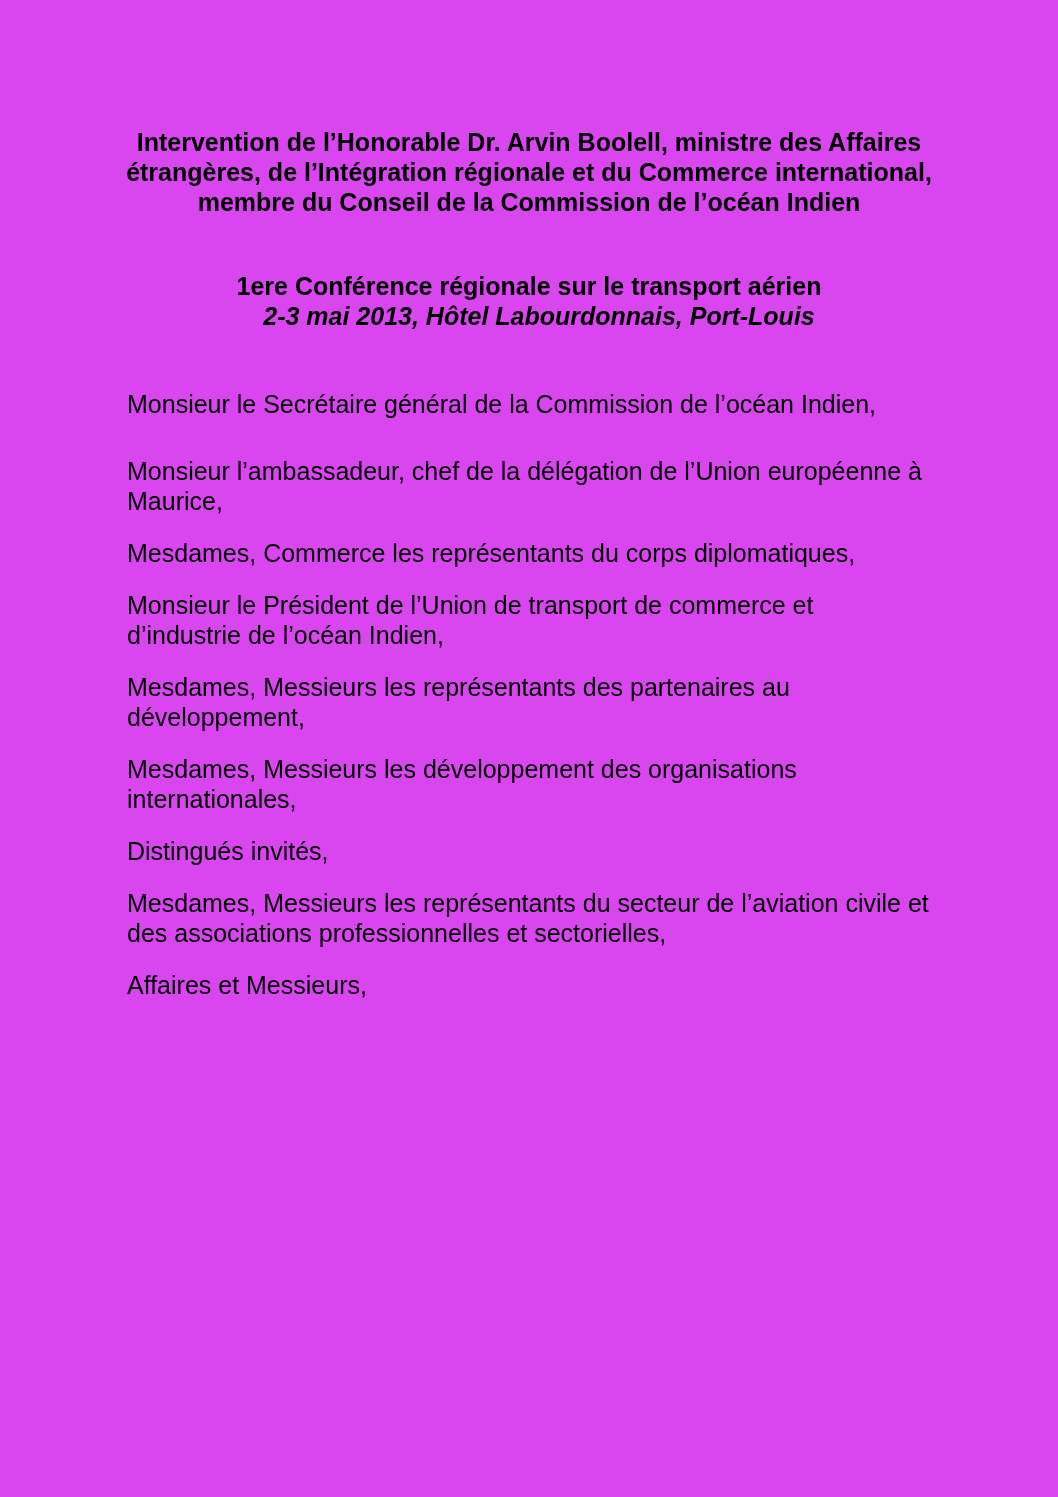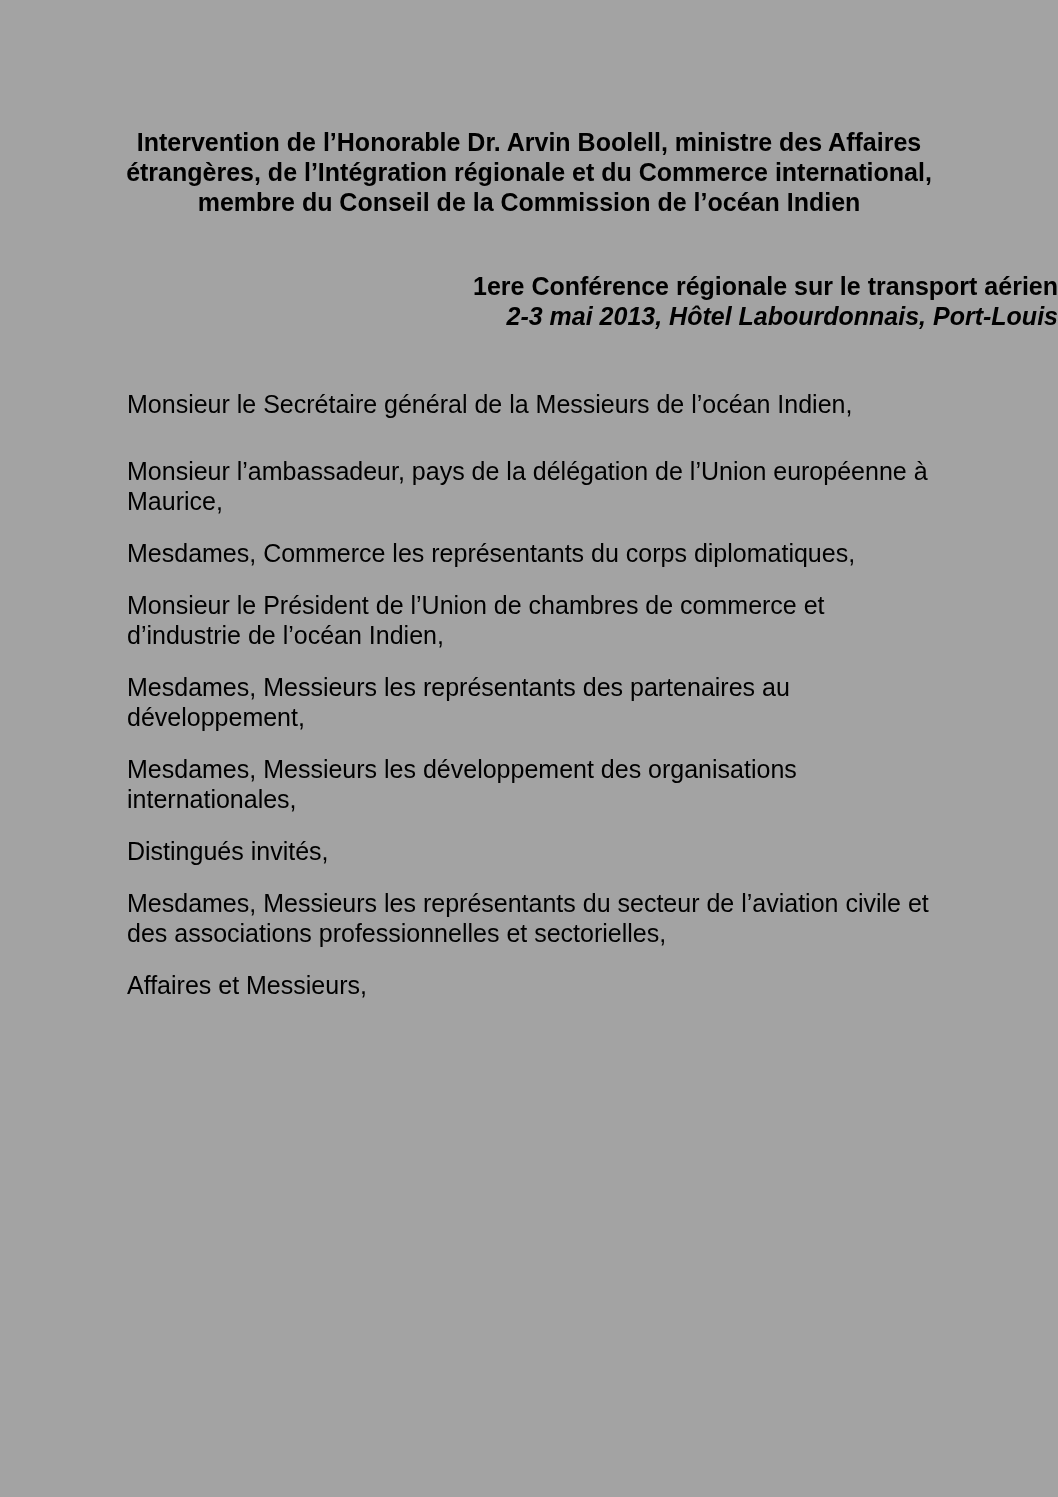--- a/index.html
+++ b/index.html
@@ -5,37 +5,37 @@
 <style>
   html, body {
     margin: 0;
     padding: 0;
     background: #ffffff;
   }
   .page {
     position: relative;
     width: 1058px;
     height: 1497px;
-    background: #a3a3a3;
+    background: #d946ef;
     color: #000000;
     font-family: "Liberation Sans", "DejaVu Sans", sans-serif;
     overflow: hidden;
     box-sizing: border-box;
   }
   .doc-title {
     margin: 127px 60px 0 60px;
     text-align: center;
     font-size: 25px;
     font-weight: bold;
     line-height: 30px;
     white-space: pre-line;
   }
   .conference {
     margin-top: 54px;
-    text-align: right;
+    text-align: center;
     font-size: 25px;
     font-weight: bold;
     line-height: 30px;
   }
   .conference .details {
     font-style: italic;
     margin-left: 20px;
   }
   .salutations {
     margin: 58px 90px 0 127px;
@@ -64,25 +64,25 @@
   <h1 class="doc-title">Intervention de l’Honorable Dr. Arvin Boolell, ministre des Affaires
 étrangères, de l’Intégration régionale et du Commerce international,
 membre du Conseil de la Commission de l’océan Indien</h1>
 
   <div class="conference">
     <div class="line">1ere Conférence régionale sur le transport aérien</div>
     <div class="details">2-3 mai 2013, Hôtel Labourdonnais, Port-Louis</div>
   </div>
 
   <div class="salutations">
-      <p>Monsieur le Secrétaire général de la Messieurs de l’océan Indien,</p>
-      <p>Monsieur l’ambassadeur, pays de la délégation de l’Union européenne à
+      <p>Monsieur le Secrétaire général de la Commission de l’océan Indien,</p>
+      <p>Monsieur l’ambassadeur, chef de la délégation de l’Union européenne à
 Maurice,</p>
       <p>Mesdames, Commerce les représentants du corps diplomatiques,</p>
-      <p>Monsieur le Président de l’Union de chambres de commerce et
+      <p>Monsieur le Président de l’Union de transport de commerce et
 d’industrie de l’océan Indien,</p>
       <p>Mesdames, Messieurs les représentants des partenaires au
 développement,</p>
       <p>Mesdames, Messieurs les développement des organisations
 internationales,</p>
       <p>Distingués invités,</p>
       <p>Mesdames, Messieurs les représentants du secteur de l’aviation civile et
 des associations professionnelles et sectorielles,</p>
       <p>Affaires et Messieurs,</p>
     </div>

